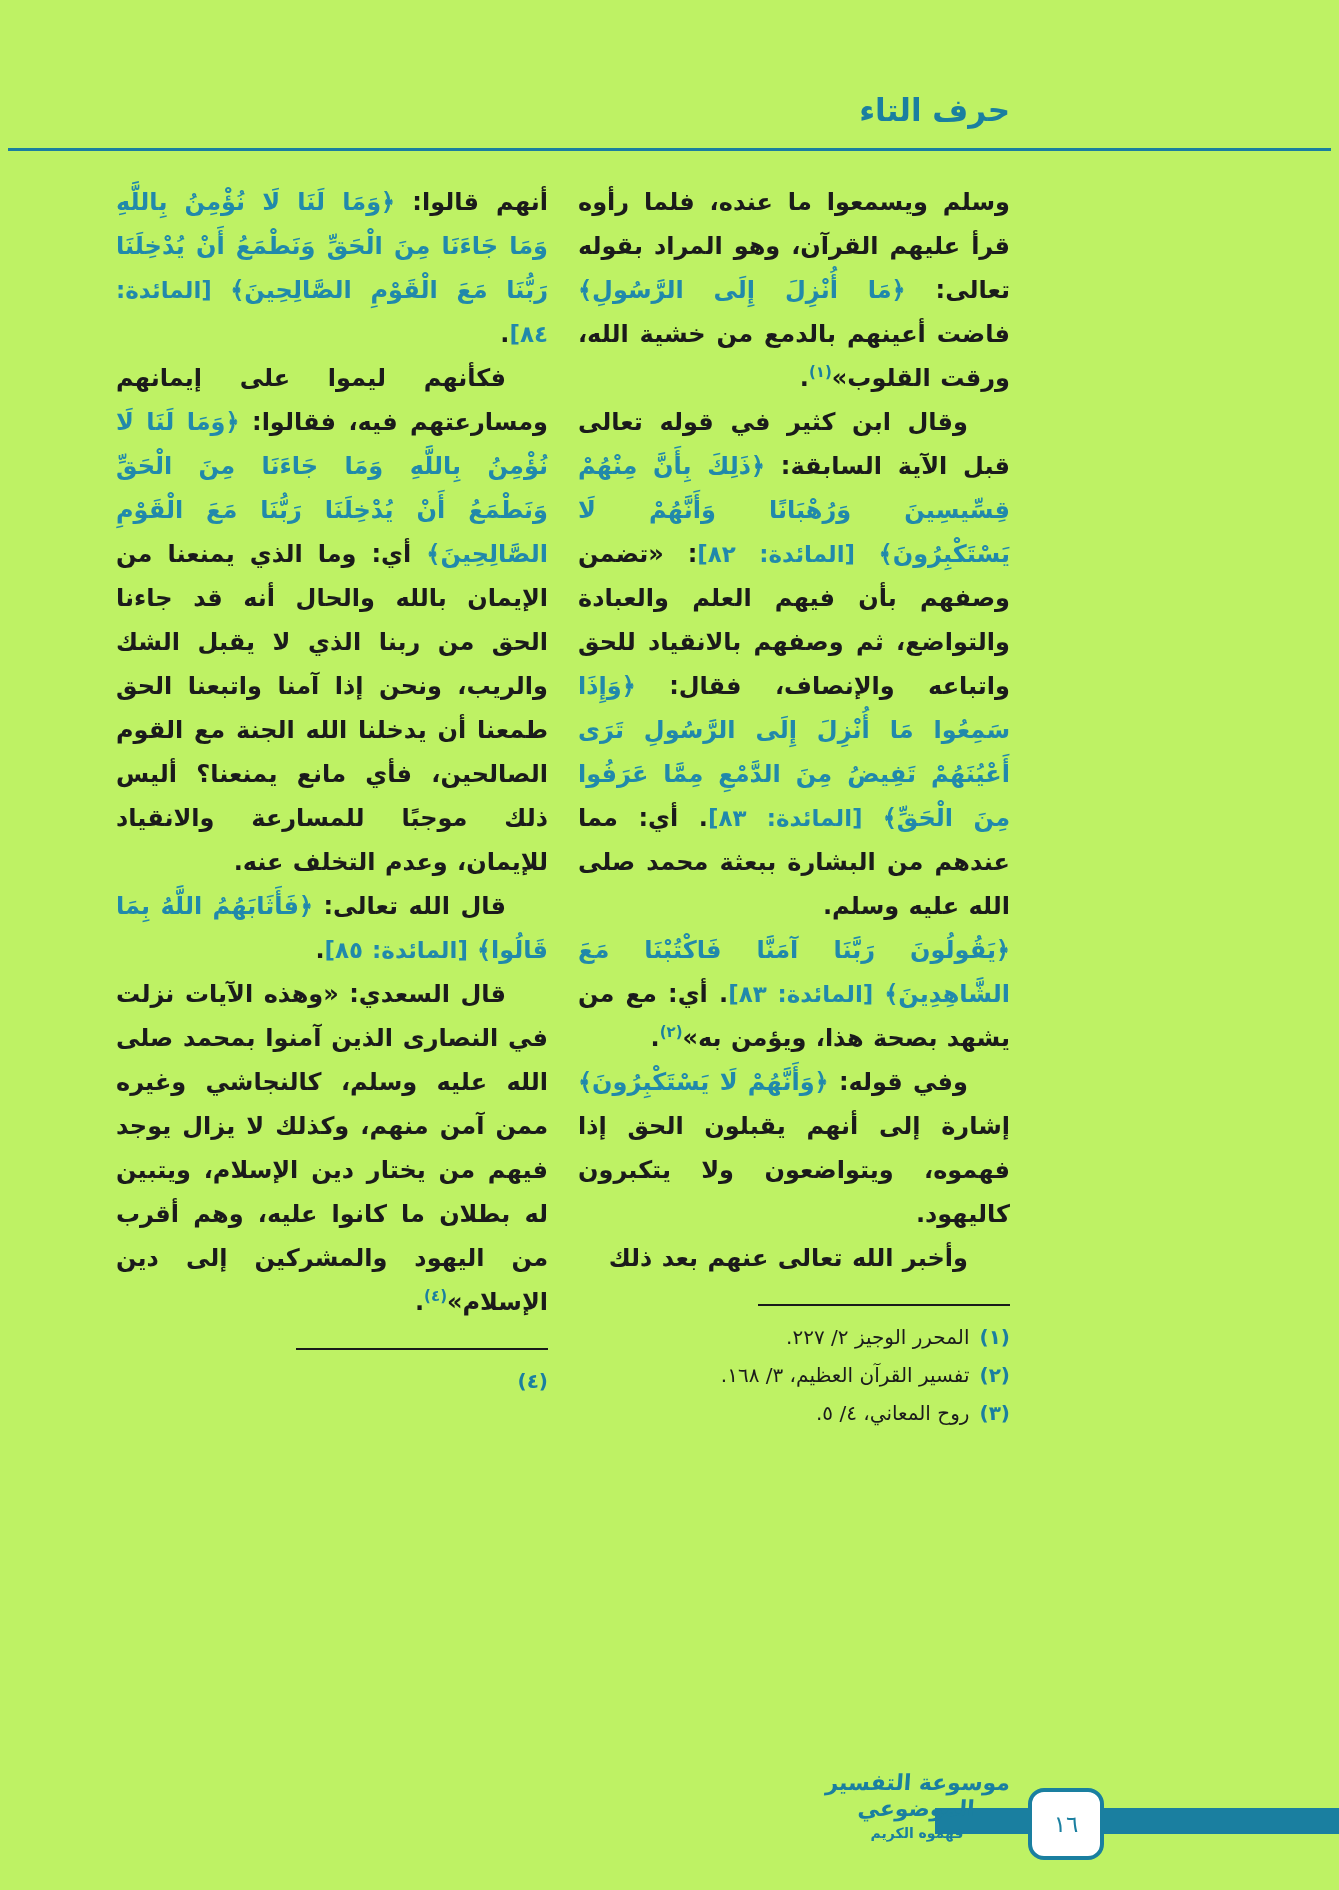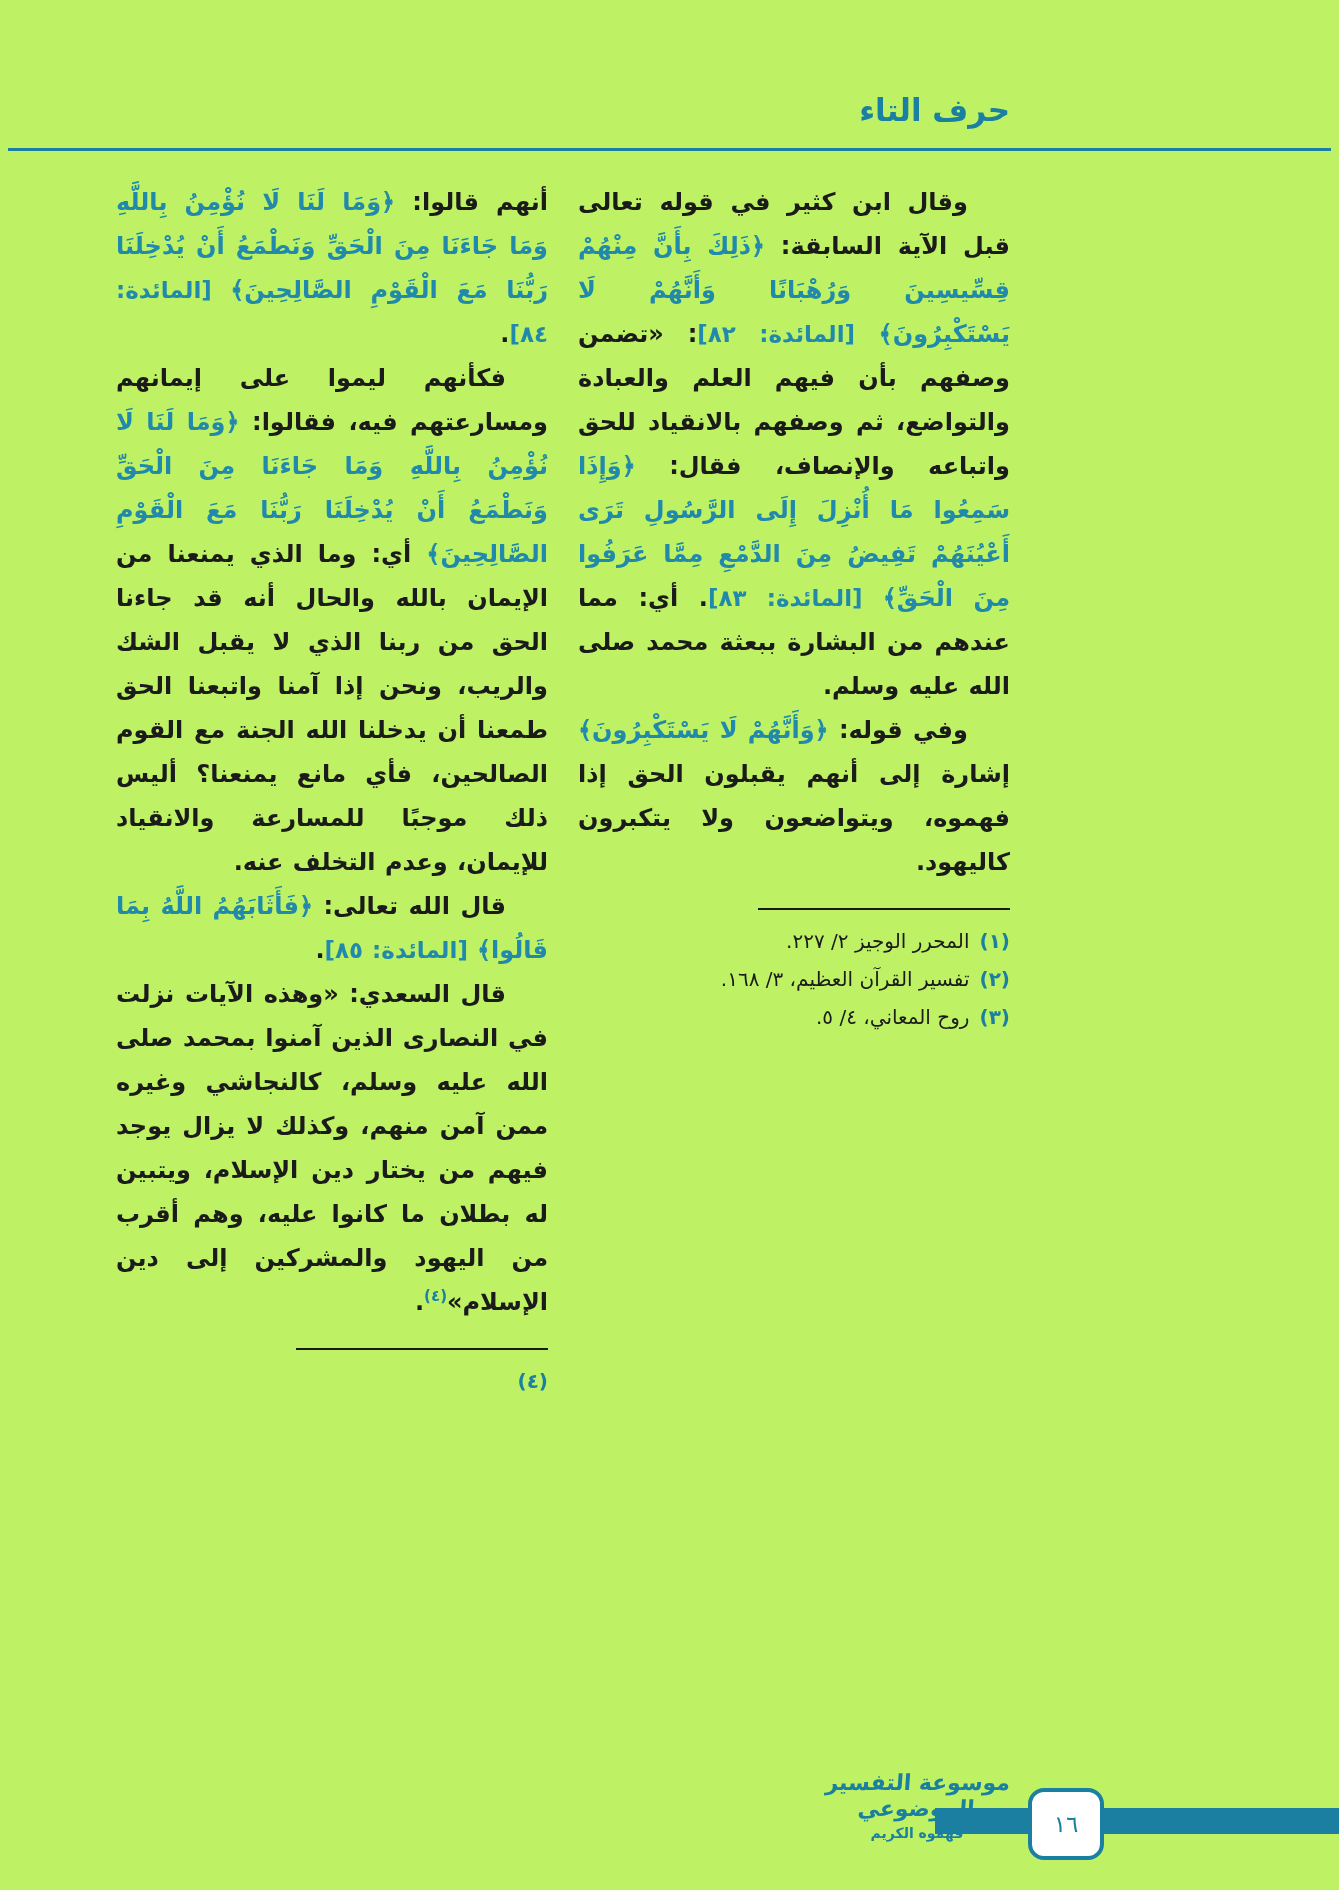--- a/index.html
+++ b/index.html
@@ -119,22 +119,25 @@
 <body>
 
 <div class="page">
 
   <div class="chapter-title">حرف التاء</div>
 
   <div class="top-rule"></div>
 
   <div class="content">
     <div class="column">
+        <p class="para"><span class="run-text">وسلم ويسمعوا ما عنده، فلما رأوه قرأ عليهم القرآن، وهو المراد بقوله تعالى: </span><span class="run-quran">﴿مَا أُنْزِلَ إِلَى الرَّسُولِ﴾</span><span class="run-text"> فاضت أعينهم بالدمع من خشية الله، ورقت القلوب»</span><span class="run-note">(١)</span><span class="run-text">.</span></p>
         <p class="para indent"><span class="run-text">وقال ابن كثير في قوله تعالى قبل الآية السابقة: </span><span class="run-quran">﴿ذَلِكَ بِأَنَّ مِنْهُمْ قِسِّيسِينَ وَرُهْبَانًا وَأَنَّهُمْ لَا يَسْتَكْبِرُونَ﴾</span><span class="run-ref"> [المائدة: ٨٢]</span><span class="run-text">: «تضمن وصفهم بأن فيهم العلم والعبادة والتواضع، ثم وصفهم بالانقياد للحق واتباعه والإنصاف، فقال: </span><span class="run-quran">﴿وَإِذَا سَمِعُوا مَا أُنْزِلَ إِلَى الرَّسُولِ تَرَى أَعْيُنَهُمْ تَفِيضُ مِنَ الدَّمْعِ مِمَّا عَرَفُوا مِنَ الْحَقِّ﴾</span><span class="run-ref"> [المائدة: ٨٣]</span><span class="run-text">. أي: مما عندهم من البشارة ببعثة محمد صلى الله عليه وسلم.</span></p>
+        <p class="para"><span class="run-quran">﴿يَقُولُونَ رَبَّنَا آمَنَّا فَاكْتُبْنَا مَعَ الشَّاهِدِينَ﴾</span><span class="run-ref"> [المائدة: ٨٣]</span><span class="run-text">. أي: مع من يشهد بصحة هذا، ويؤمن به»</span><span class="run-note">(٢)</span><span class="run-text">.</span></p>
         <p class="para indent"><span class="run-text">وفي قوله: </span><span class="run-quran">﴿وَأَنَّهُمْ لَا يَسْتَكْبِرُونَ﴾</span><span class="run-text"> إشارة إلى أنهم يقبلون الحق إذا فهموه، ويتواضعون ولا يتكبرون كاليهود.</span></p>
+        <p class="para indent"><span class="run-text">وأخبر الله تعالى عنهم بعد ذلك</span></p>
         <div class="footnote-sep"></div>
         <div class="footnotes">
           <div class="footnote">
             <span class="fn-num">(١)</span>
             <span class="fn-text">المحرر الوجيز ٢/ ٢٢٧.</span>
           </div>
           <div class="footnote">
             <span class="fn-num">(٢)</span>
             <span class="fn-text">تفسير القرآن العظيم، ٣/ ١٦٨.</span>
           </div>

